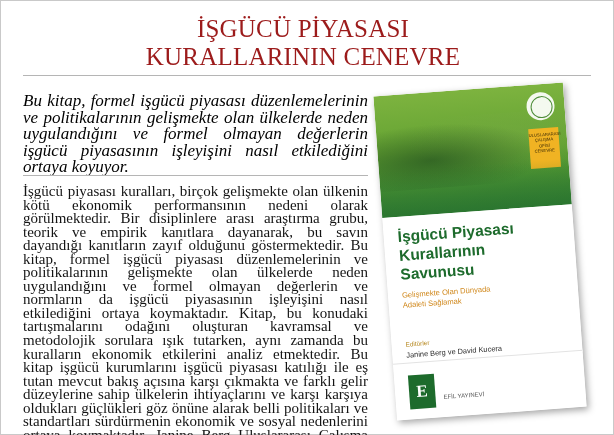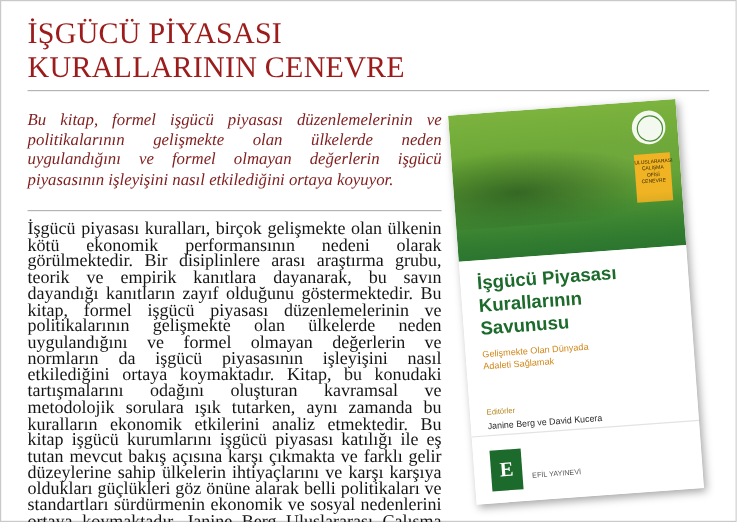--- a/index.html
+++ b/index.html
@@ -25,43 +25,44 @@
     position: absolute;
     left: 22px;
     top: 14px;
     width: 560px;
     color: #9c1b1b;
     font-family: "Liberation Serif", serif;
     font-size: 25px;
     line-height: 28px;
     font-weight: normal;
     letter-spacing: 0.2px;
+    text-align: center;
   }
   .title-line {
     display: block;
     white-space: nowrap;
   }
   .title-rule {
     position: absolute;
     left: 22px;
     top: 74px;
     width: 568px;
     height: 1px;
     background: #b5b5b5;
   }
   .lede {
     position: absolute;
     left: 22px;
     top: 92px;
     width: 345px;
     font-family: "Liberation Serif", serif;
     font-style: italic;
-    font-size: 14px;
+    font-size: 17px;
     line-height: 16.6px;
-    color: #7f1d1d;
+    color: #000000;
     text-align: justify;
   }
   .lede-rule {
     position: absolute;
     left: 22px;
     top: 174px;
     width: 345px;
     height: 1px;
     background: #b5b5b5;
   }

